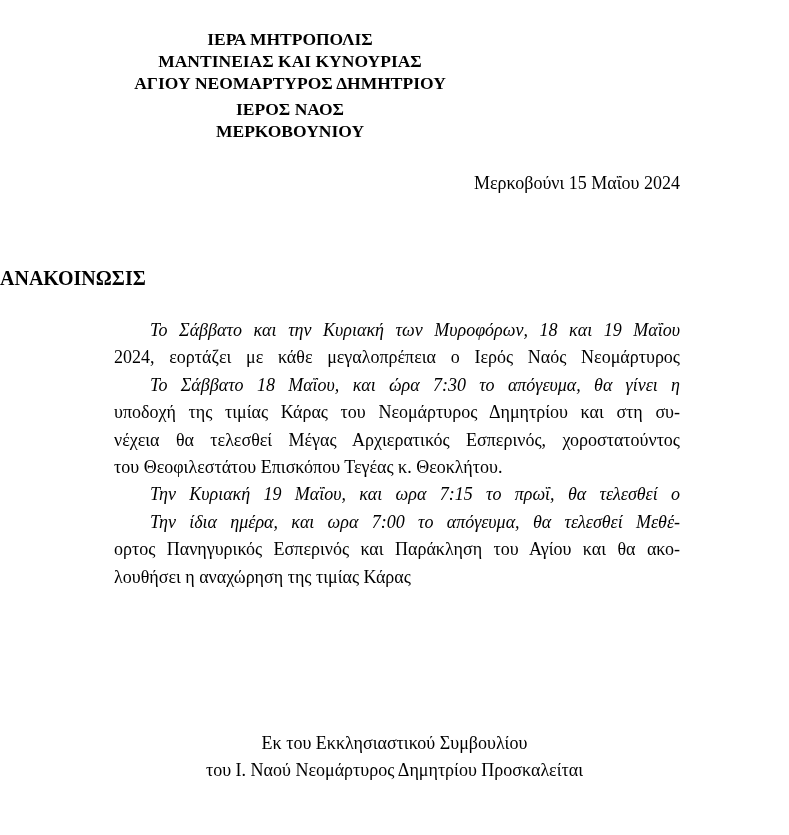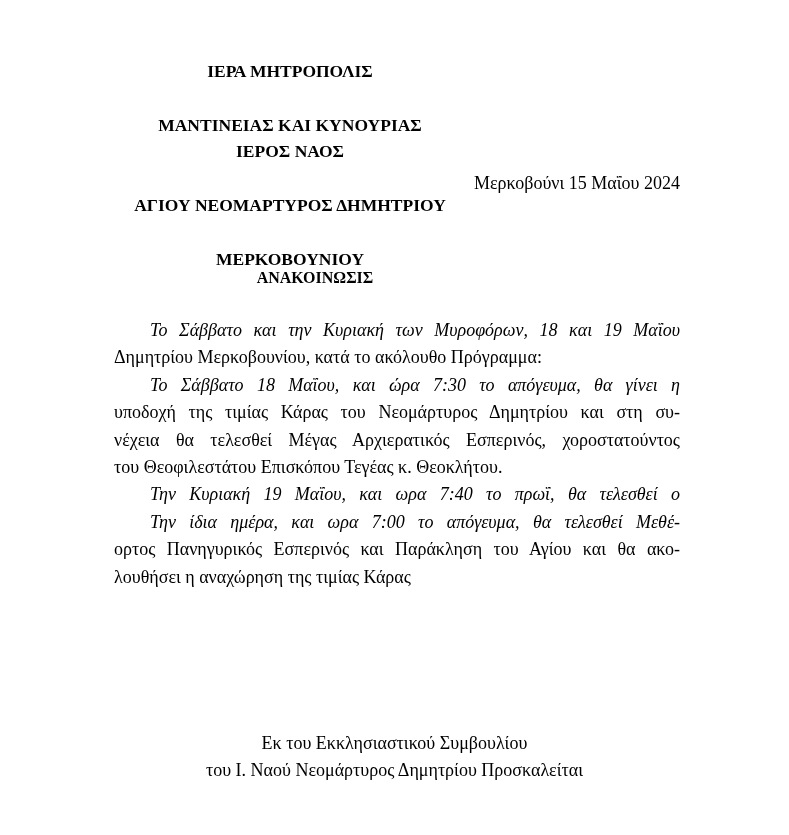--- a/index.html
+++ b/index.html
@@ -5,71 +5,71 @@
     html, body { margin: 0; padding: 0; background: #ffffff; }
     body {
       width: 789px; height: 835px; overflow: hidden; position: relative;
       font-family: "Liberation Serif", "DejaVu Serif", serif;
       color: #000000;
     }
     .header {
       position: absolute; left: 100px; top: 28px; width: 380px;
       text-align: center; font-weight: bold; font-size: 17.5px; line-height: 22px;
     }
-    .header .line { display: block; white-space: nowrap; margin-top: 32px; }
+    .header .line { display: block; white-space: nowrap; }
     .header .gap { margin-top: 4px; }
     .date {
       position: absolute; right: 109px; top: 172px;
       font-size: 18px; line-height: 22px; white-space: nowrap;
     }
     .title {
       position: absolute; left: 0; width: 630px; top: 262px;
-      text-align: center; font-weight: bold; font-size: 16px; line-height: 32px;
+      text-align: left; font-weight: bold; font-size: 20px; line-height: 32px;
     }
     .body-text {
       position: absolute; left: 114px; top: 317px; width: 566px;
       font-size: 18px; line-height: 27.4px;
     }
     .line-row { display: block; white-space: nowrap; text-align: justify; text-align-last: justify; height: 27.4px; }
     .line-row.last { text-align-last: left; }
     .line-row.indent { padding-left: 36px; font-style: italic; }
     .signature {
       position: absolute; left: 0; width: 789px; top: 730px;
       text-align: center; font-size: 18px; line-height: 27px;
     }
     .signature .line { display: block; white-space: nowrap; }
   </style>
 </head>
 <body>
 
 <div class="header">
   <span class="line">ΙΕΡΑ ΜΗΤΡΟΠΟΛΙΣ</span>
   <span class="line">ΜΑΝΤΙΝΕΙΑΣ ΚΑΙ ΚΥΝΟΥΡΙΑΣ</span>
+  <span class="line">ΑΓΙΟΥ ΝΕΟΜΑΡΤΥΡΟΣ ΔΗΜΗΤΡΙΟΥ</span>
   <span class="line gap">ΙΕΡΟΣ ΝΑΟΣ</span>
-  <span class="line">ΑΓΙΟΥ ΝΕΟΜΑΡΤΥΡΟΣ ΔΗΜΗΤΡΙΟΥ</span>
   <span class="line">ΜΕΡΚΟΒΟΥΝΙΟΥ</span>
 </div>
 
 <div class="date">Μερκοβούνι 15 Μαΐου 2024</div>
 
 <div class="title">ΑΝΑΚΟΙΝΩΣΙΣ</div>
 
 <div class="body-text">
   <div>
     <span class="line-row indent">Το Σάββατο και την Κυριακή των Μυροφόρων, 18 και 19 Μαΐου</span>
-    <span class="line-row last">Δημητρίου Μερκοβουνίου, κατά το ακόλουθο Πρόγραμμα:</span>
+    <span class="line-row">2024, εορτάζει με κάθε μεγαλοπρέπεια ο Ιερός Ναός Νεομάρτυρος</span>
   </div>
   <div>
     <span class="line-row indent">Το Σάββατο 18 Μαΐου, και ώρα 7:30 το απόγευμα, θα γίνει η</span>
     <span class="line-row">υποδοχή της τιμίας Κάρας του Νεομάρτυρος Δημητρίου και στη συ-</span>
     <span class="line-row">νέχεια θα τελεσθεί Μέγας Αρχιερατικός Εσπερινός, χοροστατούντος</span>
     <span class="line-row last">του Θεοφιλεστάτου Επισκόπου Τεγέας κ. Θεοκλήτου.</span>
   </div>
   <div>
-    <span class="line-row indent">Την Κυριακή 19 Μαΐου, και ωρα 7:40 το πρωΐ, θα τελεσθεί ο</span>
+    <span class="line-row indent">Την Κυριακή 19 Μαΐου, και ωρα 7:15 το πρωΐ, θα τελεσθεί ο</span>
   </div>
   <div>
     <span class="line-row indent">Την ίδια ημέρα, και ωρα 7:00 το απόγευμα, θα τελεσθεί Μεθέ-</span>
     <span class="line-row">ορτος Πανηγυρικός Εσπερινός και Παράκληση του Αγίου και θα ακο-</span>
     <span class="line-row last">λουθήσει η αναχώρηση της τιμίας Κάρας</span>
   </div>
 </div>
 
 <div class="signature">
   <span class="line">Εκ του Εκκλησιαστικού Συμβουλίου</span>

